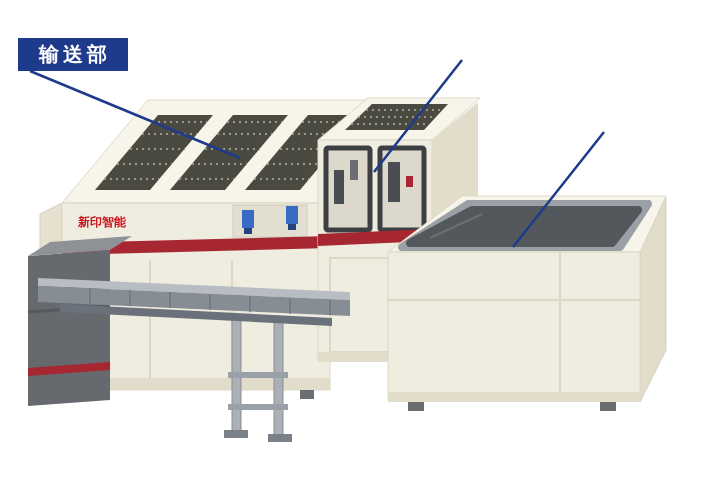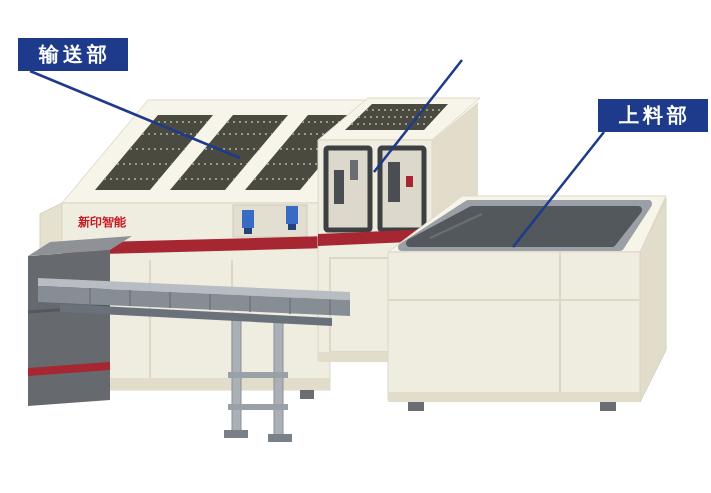--- a/index.html
+++ b/index.html
@@ -189,15 +189,14 @@
     <g stroke="#1e3a8a" stroke-width="2.5">
       <line x1="30" y1="71" x2="240" y2="158"></line>
       <line x1="462" y1="60" x2="374" y2="172"></line>
       <line x1="604" y1="132" x2="513" y2="247"></line>
     </g>
   </svg>
 
   <div class="callout-label" id="label-conveying">输送部</div>
 
 
-  <div class="callout-label" id="label-loading">上料部</div>
 
 </div>
 
 </body></html>

